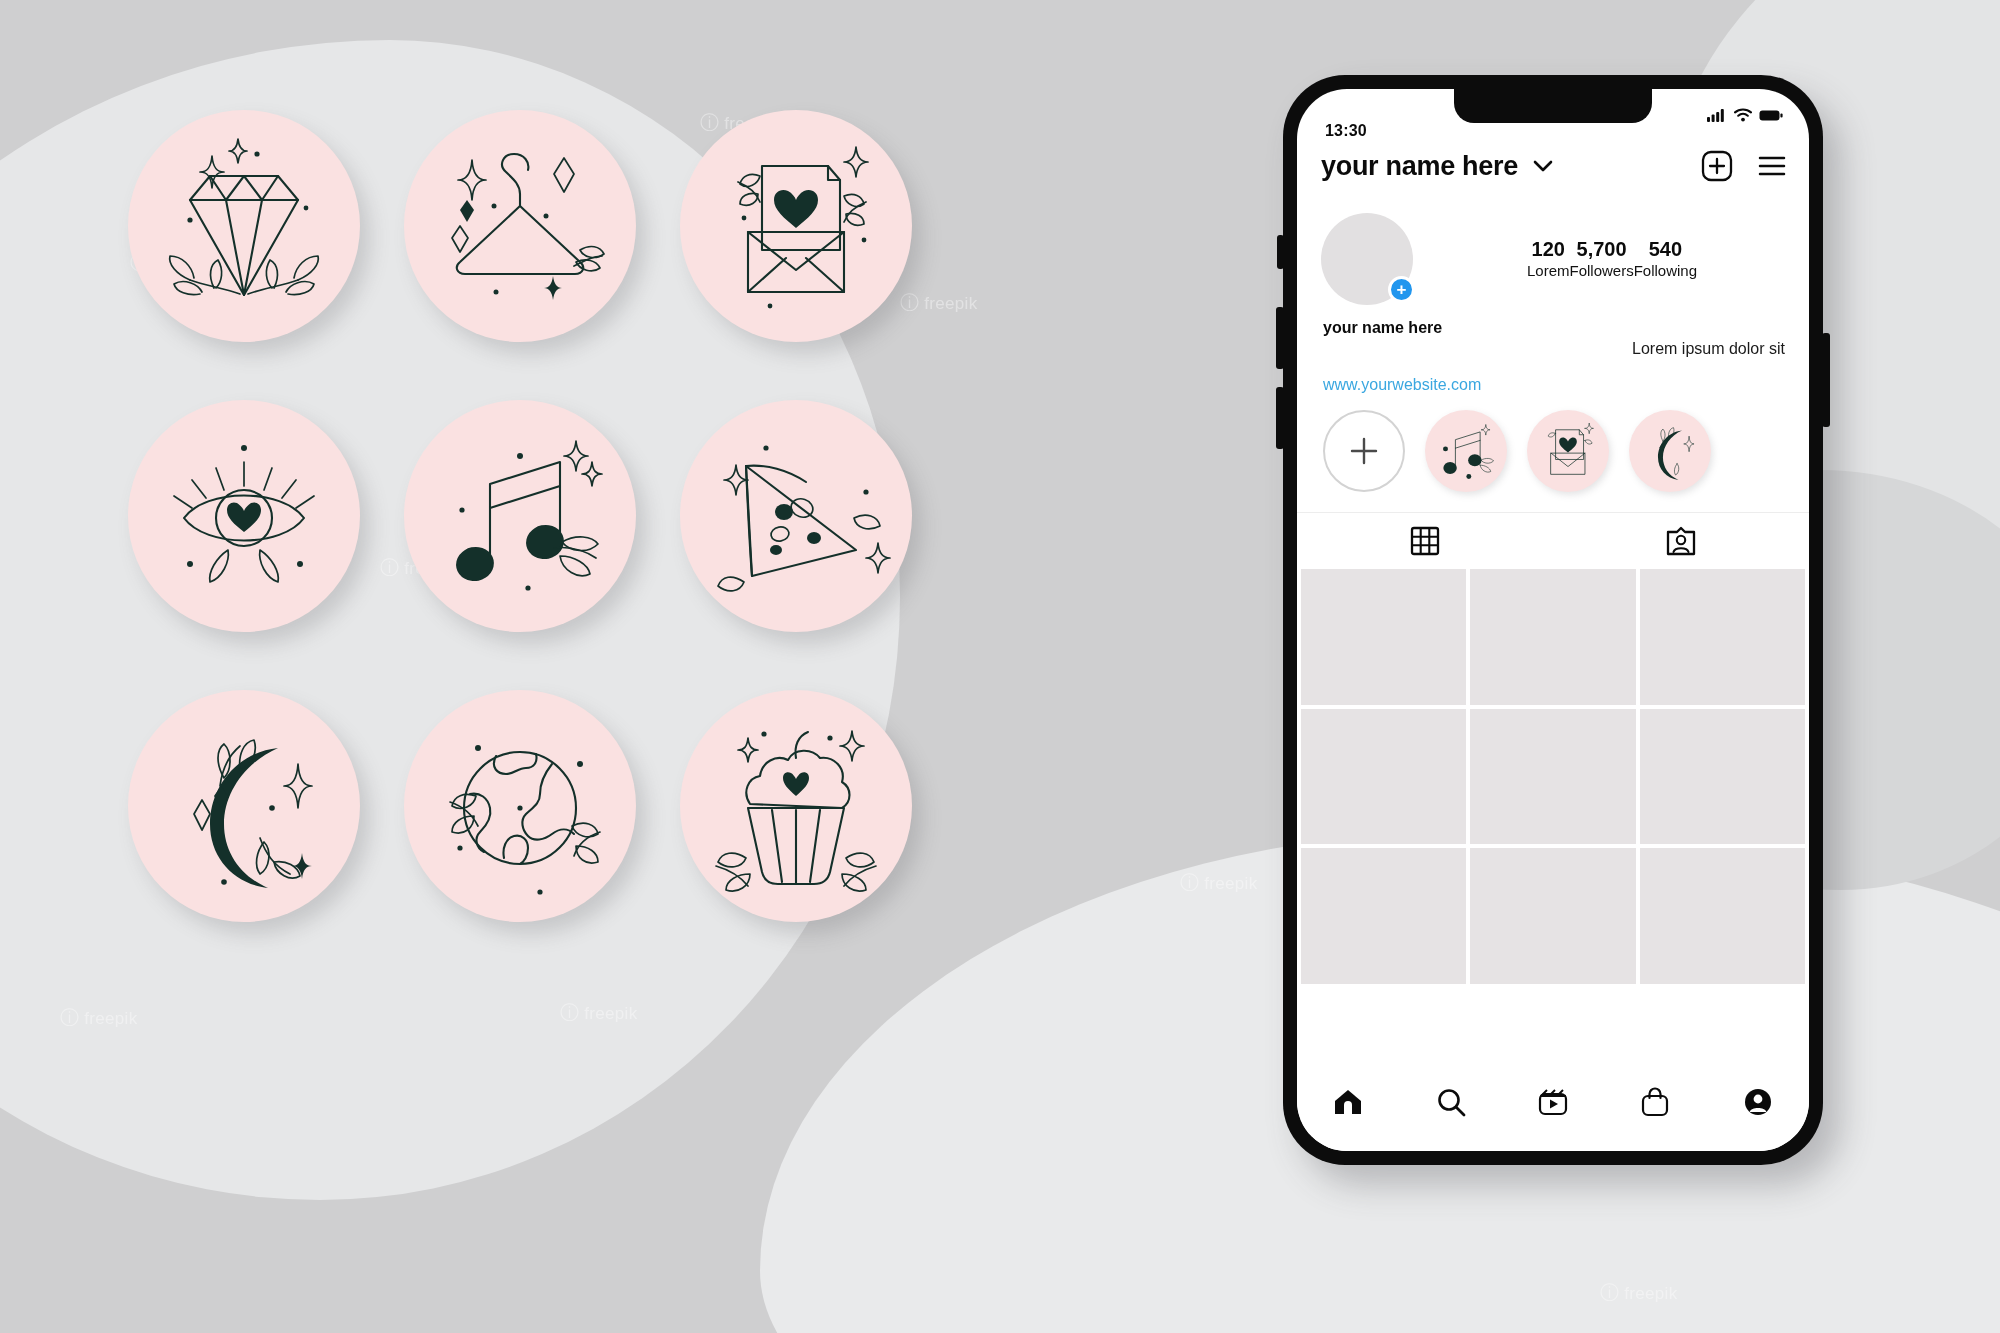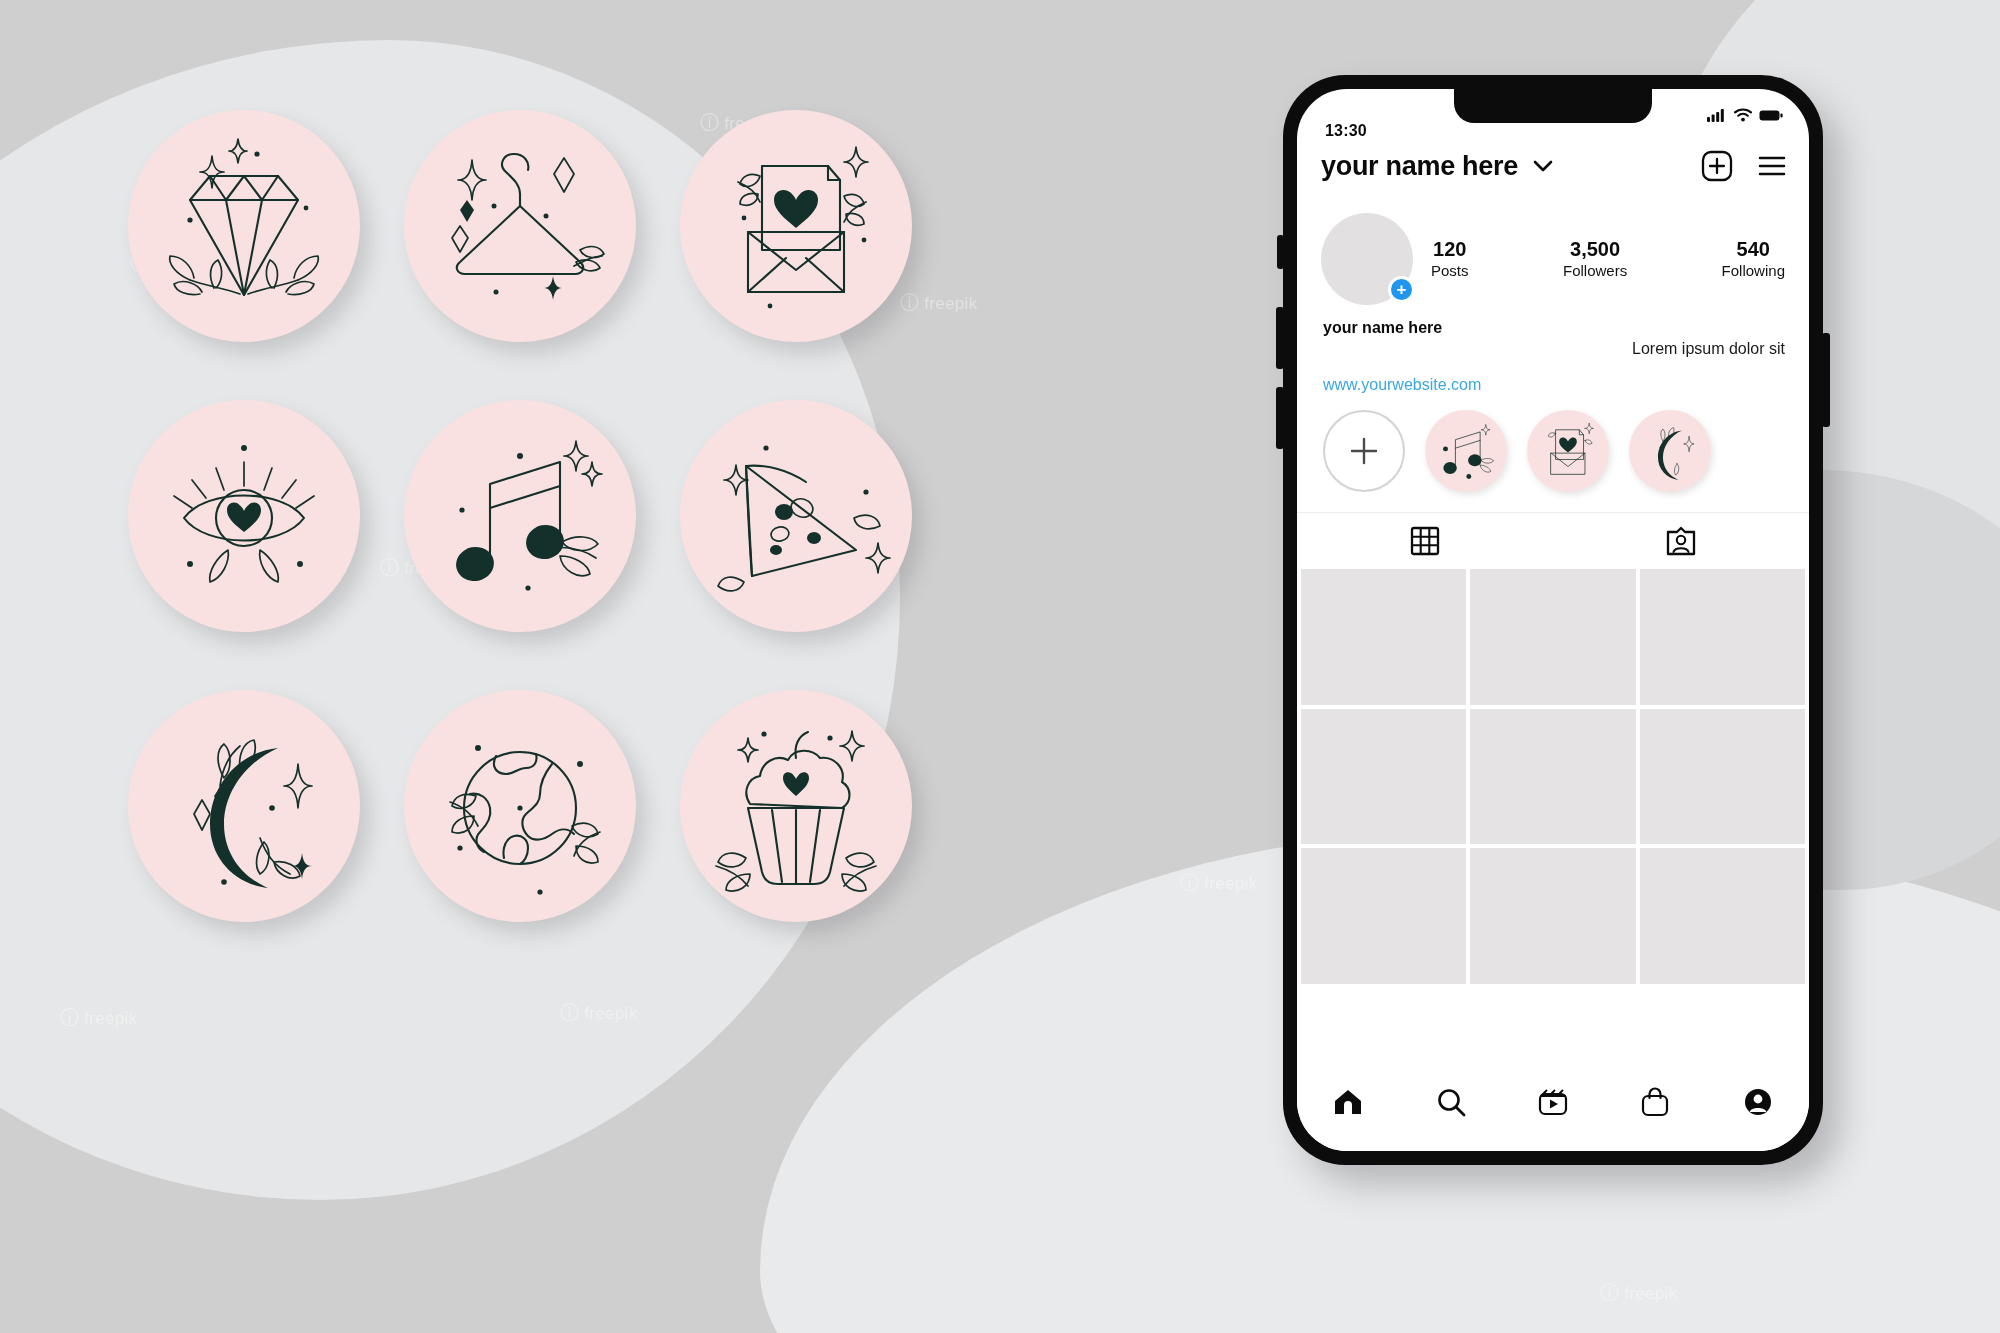--- a/index.html
+++ b/index.html
@@ -153,21 +153,21 @@
     width: 92px; height: 92px; border-radius:50%;
     background:#e2e0e1;
   }
   #avatar-plus {
     position:absolute; right:-2px; bottom:2px;
     width:27px; height:27px; border-radius:50%;
     background:#2196ee; border:3px solid #fff;
     display:flex; align-items:center; justify-content:center;
     color:#fff; font-size:17px; font-weight:700; line-height:1;
   }
-  #stats { display:flex; flex:1 1 auto; justify-content:space-between; padding-left:18px; }
+  #stats { display:flex; flex:1 1 auto; justify-content:center; padding-left:26px; }
   .stat { text-align:center; }
   .stat-num { font-size:20px; font-weight:700; color:#0b0b0b; line-height:1.2; }
   .stat-lbl { font-size:15px; color:#121212; line-height:1.35; }
 
   #bio { padding: 14px 24px 0 26px; flex:0 0 auto; }
   #bio-name { font-size:16px; font-weight:700; color:#0b0b0b; }
   #bio-desc { font-size:16px; color:#1a1a1a; margin-top:3px;text-align:right; }
   #bio-link { font-size:16px; color:#3aa7e0; margin-top:18px; }
 
   
@@ -533,24 +533,24 @@
       </div>
 
       <div id="profile-row">
         <div id="avatar-wrap">
           <div id="avatar"></div>
           <div id="avatar-plus">+</div>
         </div>
         <div id="stats">
           <div class="stat">
             <div class="stat-num">120</div>
-            <div class="stat-lbl">Posts</div>
+            <div class="stat-lbl">Lorem</div>
           </div>
           <div class="stat">
-            <div class="stat-num">3,500</div>
+            <div class="stat-num">5,700</div>
             <div class="stat-lbl">Followers</div>
           </div>
           <div class="stat">
             <div class="stat-num">540</div>
             <div class="stat-lbl">Following</div>
           </div>
         </div>
       </div>
 
       <div id="bio">

